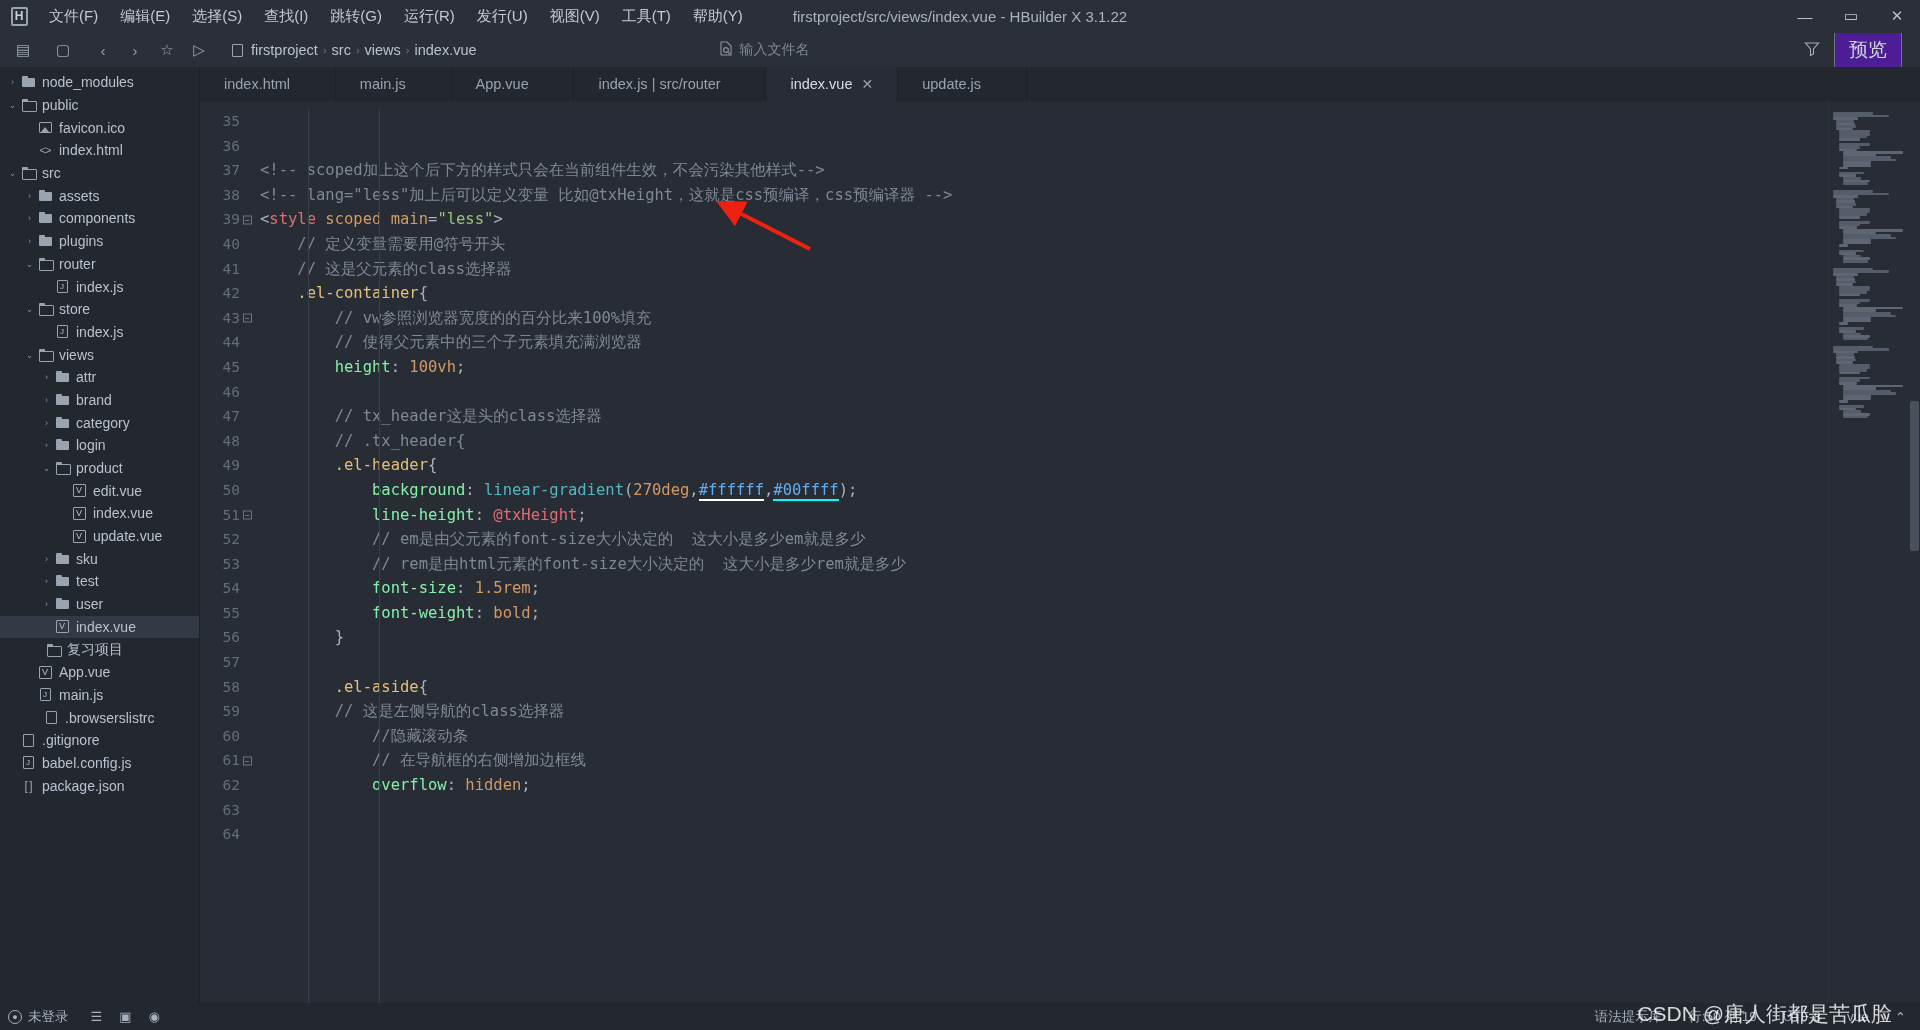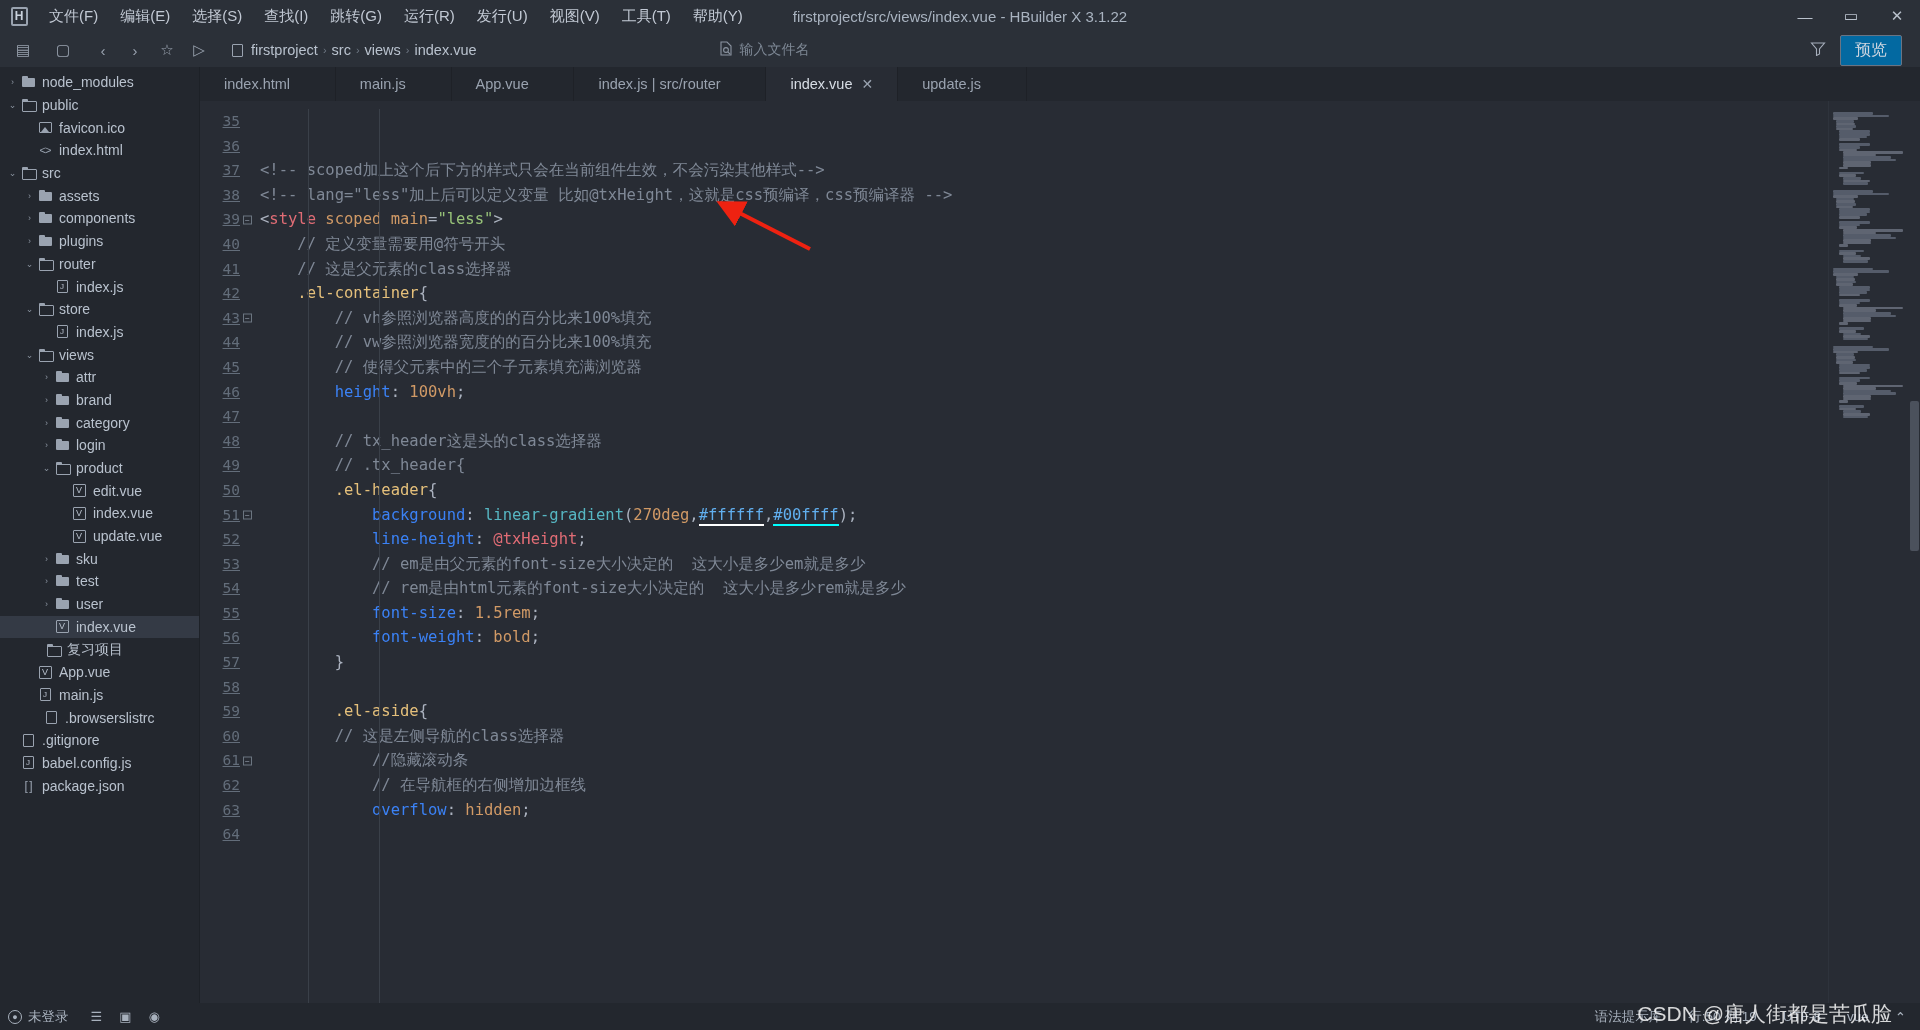--- a/index.html
+++ b/index.html
@@ -36,22 +36,22 @@
   .tb-sep { width: 6px; }
   .breadcrumb { display: flex; align-items: center; gap: 5px; margin-left: 12px;
                 font-size: 14.5px; color: #b8c0cc; }
   .bc-sep { color: #6f7884; font-size: 11px; }
   .bc-seg { color: #b9c2ce; }
   .file-search { margin-left: 240px; display: flex; align-items: center; gap: 7px;
                  font-size: 14px; color: #7d8794; }
   .fs-icon { font-size: 13px; color: #8b94a1; }
   .tb-right { margin-left: auto; display: flex; align-items: center; gap: 14px; padding-right: 10px; }
   .filter-icon { color: #a6aebb; font-size: 14px; }
-  .preview-btn { border: 1px solid #6a7483; background: #0369a1; color: #cfd6e0;
-                 font-size: 16px; padding: 4px 14px; border-radius: 2px; }
+  .preview-btn { border: 1px solid #6a7483; background: #4c1d95; color: #cfd6e0;
+                 font-size: 19px; padding: 4px 14px; border-radius: 2px; }
 
   
   .body-row { flex: 1 1 auto; display: flex; min-height: 0; }
 
   
   .sidebar { width: 200px; flex: 0 0 200px; background: #23272e; overflow: hidden;
              padding-top: 4px; border-right: 1px solid #1d2127; }
   .tree-row { display: flex; align-items: center; height: 22.7px; font-size: 14px;
               color: #b9c2ce; white-space: nowrap; cursor: default; }
   .tree-row.selected { background: #343a45; }
@@ -91,40 +91,40 @@
          font-size: 14.5px; color: #9aa3b0; padding: 0 24px; background: #23272e;
          border-right: 1px solid #1e2127; white-space: nowrap; position: relative; }
   .tab.active { background: #282c34; color: #d7dde5; }
   .tab .tclose { font-size: 14px; color: #9aa3b0; }
   .tab:not(.active) .tclose { visibility: hidden; }
 
   .editor-wrap { flex: 1 1 auto; display: flex; min-height: 0; position: relative;
                  background: #282c34; overflow: hidden; }
   .gutter { width: 46px; flex: 0 0 46px; text-align: right; padding-right: 6px;
             font-family: "DejaVu Sans Mono", "Liberation Mono", monospace;
-            font-size: 14.5px; color: #636d7a; padding-top: 8px; user-select: none; text-decoration: underline; }
+            font-size: 14.5px; color: #636d7a; padding-top: 8px; user-select: none; }
   .gline { height: 24.6px; line-height: 24.6px; position: relative; }
   .fold { position: absolute; right: -12px; top: 50%; transform: translateY(-50%);
           width: 9px; height: 9px; border: 1px solid #6b7580; font-size: 8px;
           line-height: 7px; text-align: center; color: #8b94a1; }
   .code { flex: 1 1 auto; padding-top: 8px; padding-left: 14px; min-width: 0;
           font-family: "DejaVu Sans Mono", "Liberation Mono", monospace;
           font-size: 15.5px; overflow: hidden; position: relative; }
   .cline { height: 24.6px; line-height: 24.6px; white-space: pre; color: #abb2bf; }
   .guide { position: absolute; top: 8px; bottom: 0; width: 1px; background: #3a4049; }
 
   
   .c-cmt    { color: #7f8896; }
   .c-tag    { color: #e06c75; }
   .c-attr   { color: #d19a66; }
   .c-str    { color: #98c379; }
   .c-punc   { color: #abb2bf; }
   .c-var    { color: #e06c75; }
   .c-num    { color: #d19a66; }
-  .c-prop   { color: #3b82f6; }
+  .c-prop   { color: #86efac; }
   .c-sel    { color: #e5c07b; }
   .c-fn     { color: #56b6c2; }
   .c-hexw   { color: #61afef; border-bottom: 2px solid #ffffff; }
   .c-hexc   { color: #61afef; border-bottom: 2px solid #00ffff; }
 
   
   .minimap { width: 92px; flex: 0 0 92px; background: #282c34; position: relative;
              padding-top: 6px; overflow: hidden; border-left: 1px solid #2e333c; }
   .mm-line { height: 2.6px; margin-left: 4px; border-radius: 1px; }
   .scrollbar-v { position: absolute; right: 0; top: 0; width: 12px; bottom: 0; background: #282c34; }
@@ -515,21 +515,20 @@
           <div class="guide" style="left:62px"></div>
           <div class="guide" style="left:133px"></div>
         <div class="cline">&nbsp;</div>
             <div class="cline">&nbsp;</div>
             <div class="cline"><span class="c-cmt">&lt;!-- scoped加上这个后下方的样式只会在当前组件生效，不会污染其他样式--&gt;</span></div>
             <div class="cline"><span class="c-cmt">&lt;!-- lang="less"加上后可以定义变量 比如@txHeight，这就是css预编译，css预编译器 --&gt;</span></div>
             <div class="cline"><span class="c-punc">&lt;</span><span class="c-tag">style</span><span class="c-punc"> </span><span class="c-attr">scoped</span><span class="c-punc"> </span><span class="c-attr">main</span><span class="c-punc">=</span><span class="c-str">"less"</span><span class="c-punc">&gt;</span></div>
             <div class="cline"><span class="c-cmt">    // 定义变量需要用@符号开头</span></div>
             <div class="cline"><span class="c-cmt">    // 这是父元素的class选择器</span></div>
             <div class="cline"><span class="c-punc">    </span><span class="c-sel">.el-container</span><span class="c-punc">{</span></div>
-            <div class="cline"><span class="c-cmt">        // vh参照浏览器高度的的百分比来100%填充</span></div>
             <div class="cline"><span class="c-cmt">        // vw参照浏览器宽度的的百分比来100%填充</span></div>
             <div class="cline"><span class="c-cmt">        // 使得父元素中的三个子元素填充满浏览器</span></div>
             <div class="cline"><span class="c-punc">        </span><span class="c-prop">height</span><span class="c-punc">: </span><span class="c-num">100vh</span><span class="c-punc">;</span></div>
             <div class="cline">&nbsp;</div>
             <div class="cline"><span class="c-cmt">        // tx_header这是头的class选择器</span></div>
             <div class="cline"><span class="c-cmt">        // .tx_header{</span></div>
             <div class="cline"><span class="c-punc">        </span><span class="c-sel">.el-header</span><span class="c-punc">{</span></div>
             <div class="cline"><span class="c-punc">            </span><span class="c-prop">background</span><span class="c-punc">: </span><span class="c-fn">linear-gradient</span><span class="c-punc">(</span><span class="c-num">270deg</span><span class="c-punc">,</span><span class="c-hexw">#ffffff</span><span class="c-punc">,</span><span class="c-hexc">#00ffff</span><span class="c-punc">);</span></div>
             <div class="cline"><span class="c-punc">            </span><span class="c-prop">line-height</span><span class="c-punc">: </span><span class="c-var">@txHeight</span><span class="c-punc">;</span></div>
             <div class="cline"><span class="c-cmt">            // em是由父元素的font-size大小决定的  这大小是多少em就是多少</span></div>

